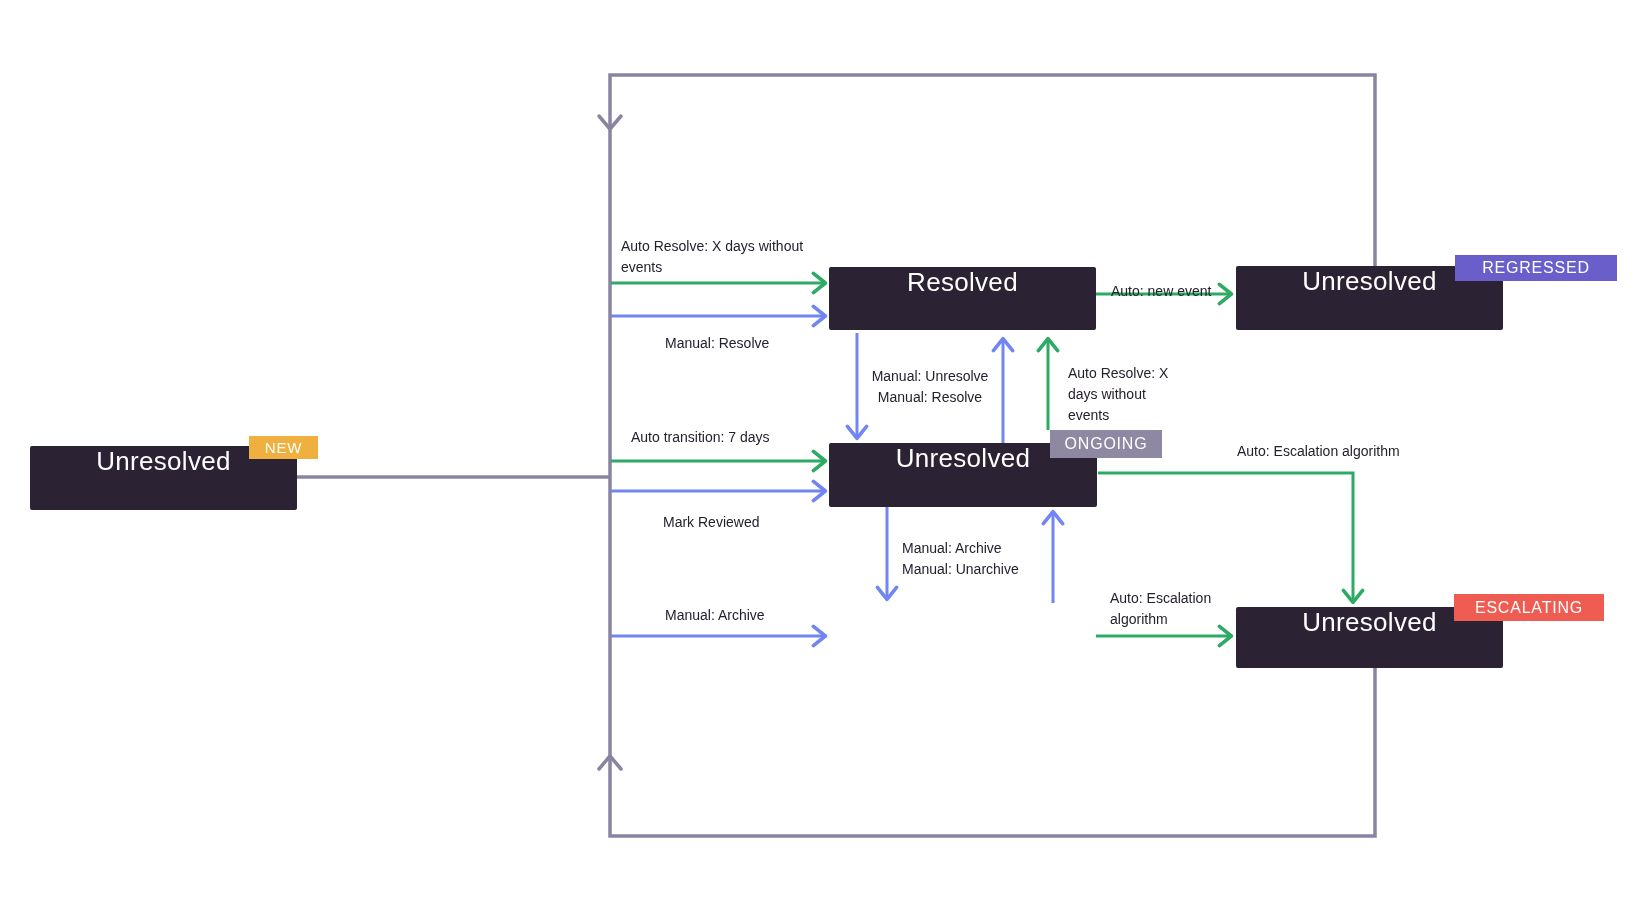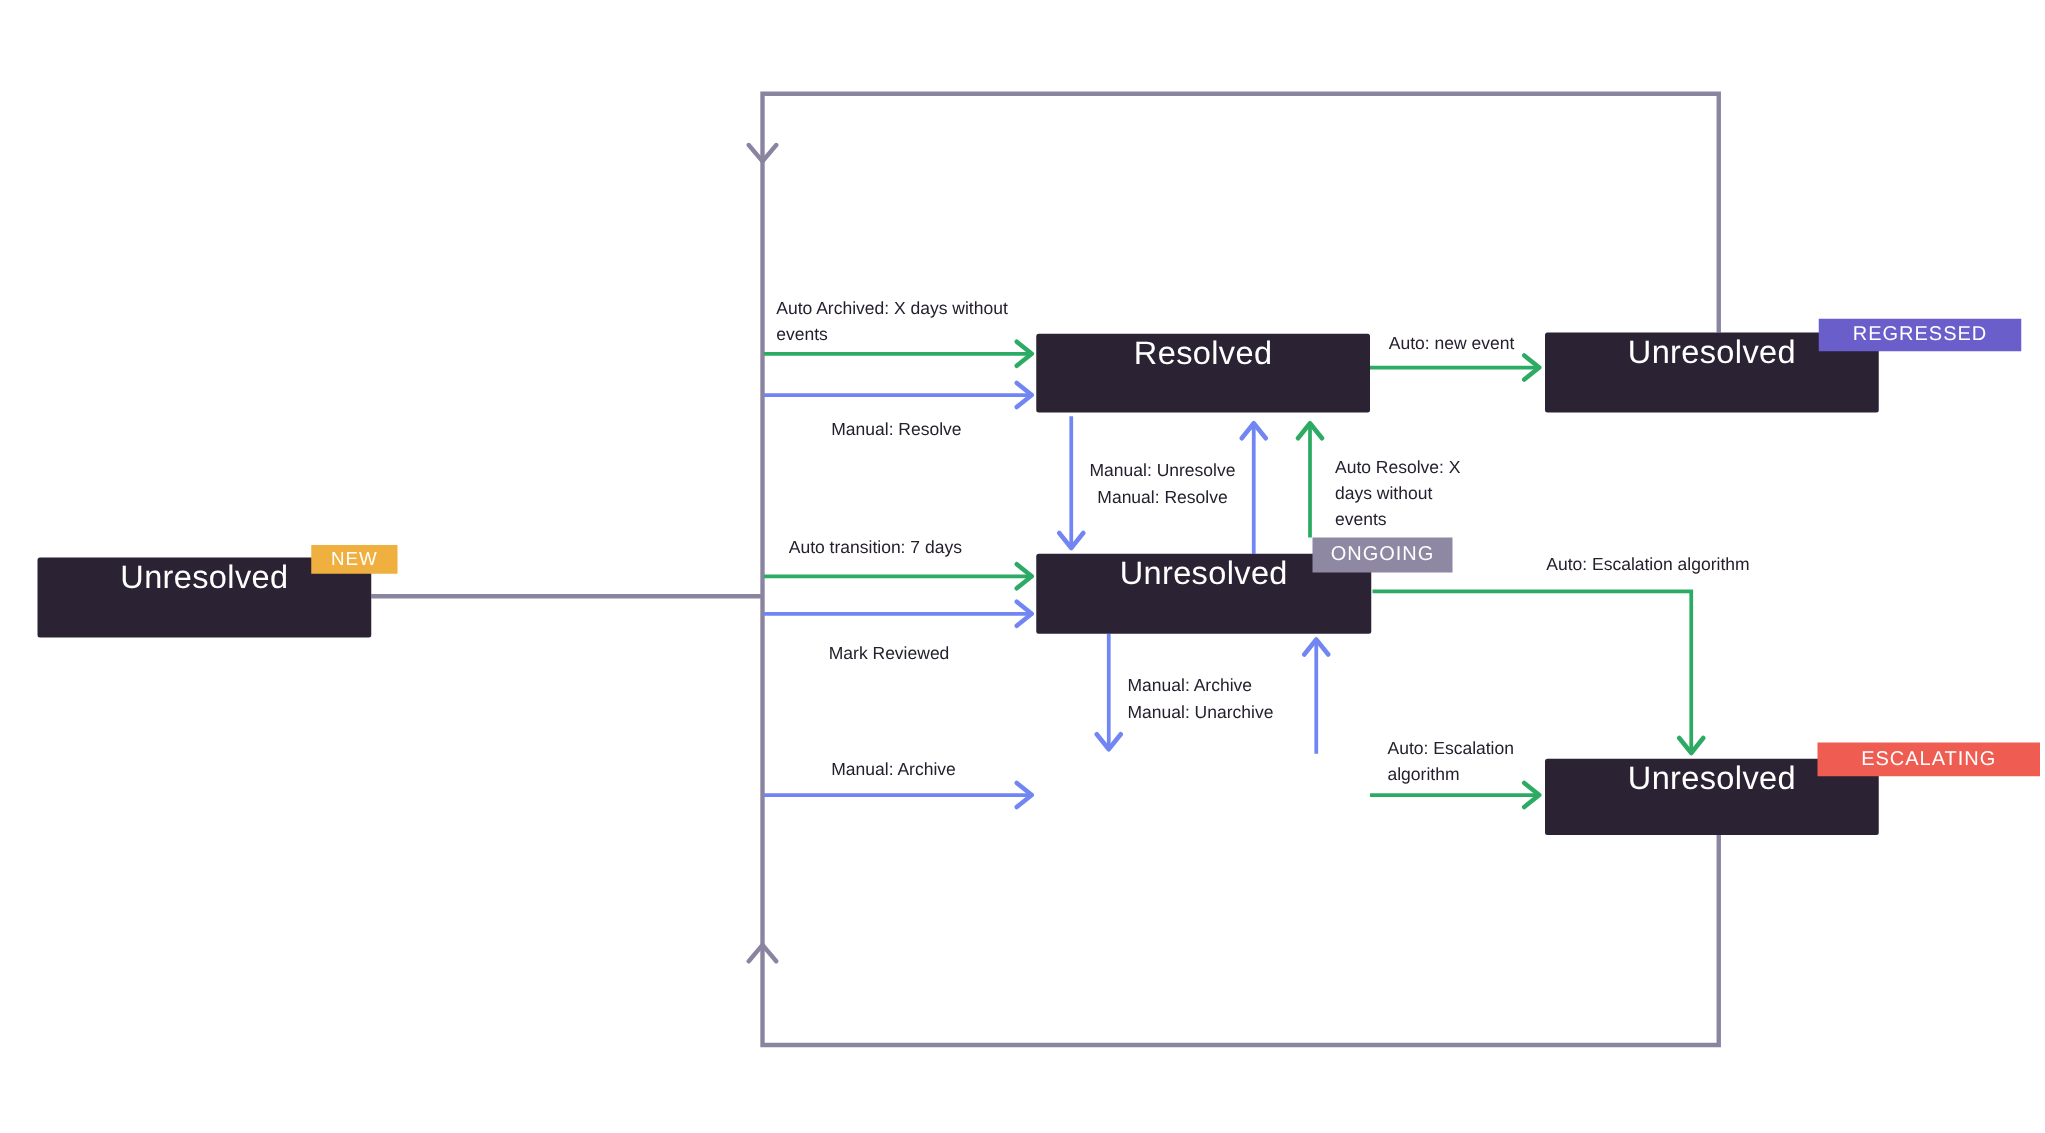--- a/index.html
+++ b/index.html
@@ -129,33 +129,33 @@
   <div class="state" style="left:829px; top:443px; width:268px; height:64px;">
     <span>Unresolved</span>
   </div>
   <div class="state" style="left:1236px; top:607px; width:267px; height:61px;">
     <span>Unresolved</span>
   </div>
 
   <div class="badge" style="left:249px; top:436px; width:69px; height:23px; font-size:15px; background:var(--badge-new);text-align:right;">NEW</div>
   <div class="badge" style="left:1455px; top:255px; width:162px; height:26px; background:var(--badge-regressed);">REGRESSED</div>
   <div class="badge" style="left:1050px; top:430px; width:112px; height:28px; background:var(--badge-ongoing);">ONGOING</div>
-  <div class="badge" style="left:1454px; top:594px; width:178px; height:27px; background:var(--badge-escalating);">ESCALATING</div>
+  <div class="badge" style="left:1454px; top:594px; width:150px; height:27px; background:var(--badge-escalating);">ESCALATING</div>
 
-  <div class="edge-label" style="left:621px; top:236px;">Auto Archived: X days without
+  <div class="edge-label" style="left:621px; top:236px;">Auto Resolve: X days without
 events</div>
   <div class="edge-label" style="left:665px; top:333px;">Manual: Resolve</div>
   <div class="edge-label" style="left:631px; top:427px;">Auto transition: 7 days</div>
   <div class="edge-label" style="left:663px; top:512px;">Mark Reviewed</div>
   <div class="edge-label" style="left:665px; top:605px;">Manual: Archive</div>
   <div class="edge-label" style="left:840px; top:366px; width:180px; text-align:center;">Manual: Unresolve
 Manual: Resolve</div>
   <div class="edge-label" style="left:1068px; top:363px;">Auto Resolve: X
 days without
 events</div>
-  <div class="edge-label" style="left:1111px; top:264px;">Auto: new event</div>
+  <div class="edge-label" style="left:1111px; top:281px;">Auto: new event</div>
   <div class="edge-label" style="left:902px; top:538px;">Manual: Archive
 Manual: Unarchive</div>
   <div class="edge-label" style="left:1237px; top:441px;">Auto: Escalation algorithm</div>
   <div class="edge-label" style="left:1110px; top:588px;">Auto: Escalation
 algorithm</div>
 
 </div>
 
 </body></html>

